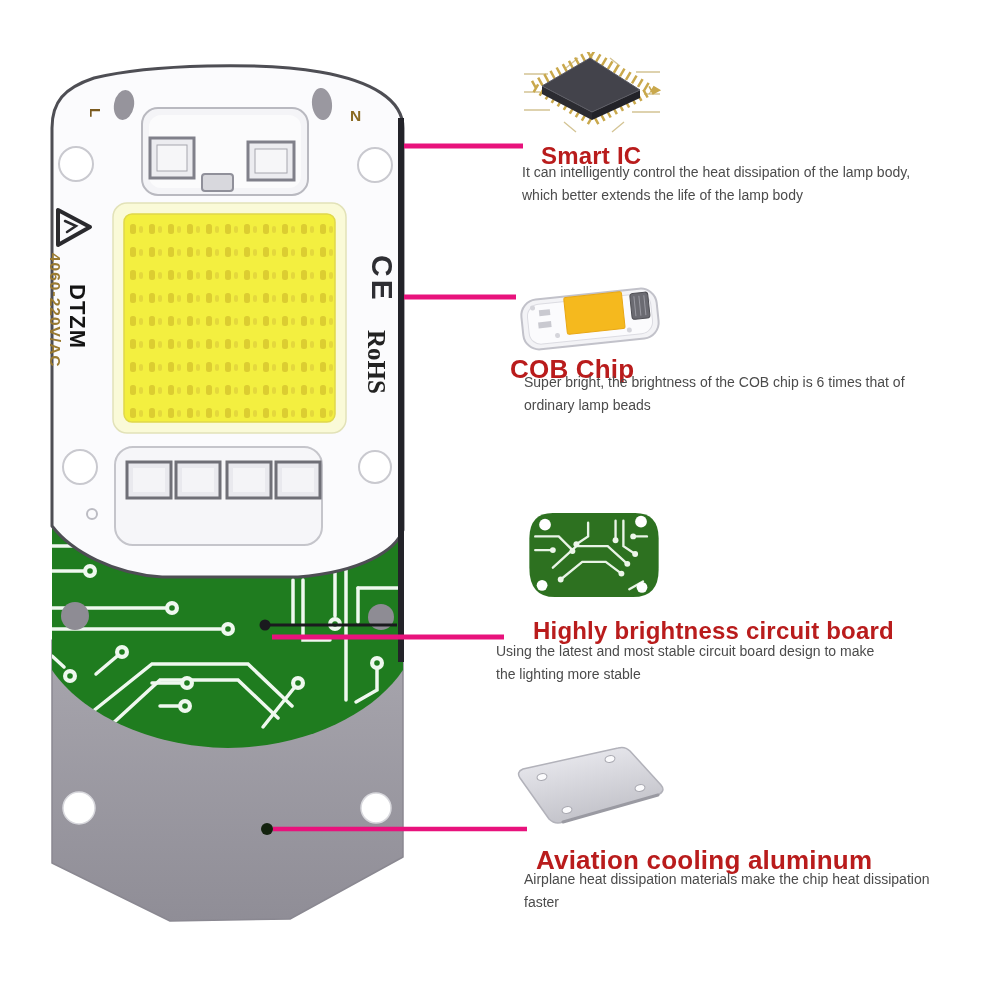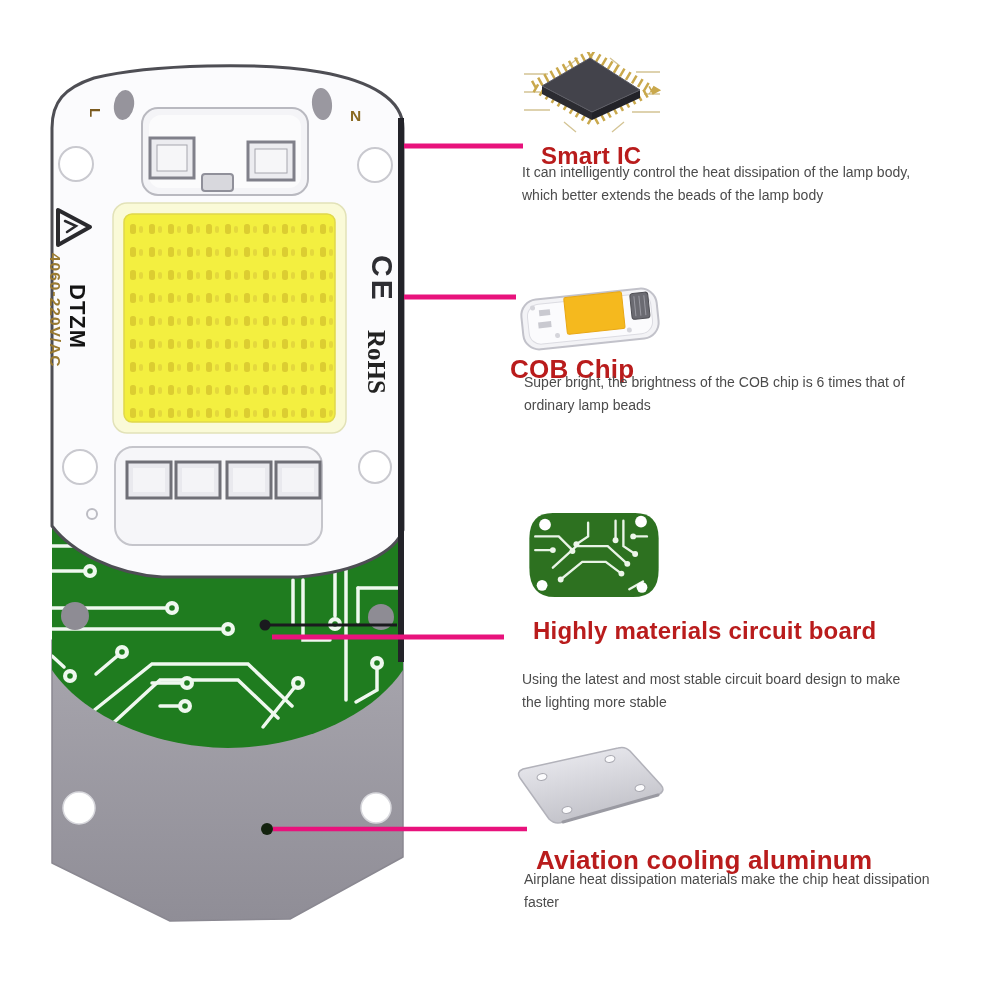--- a/index.html
+++ b/index.html
@@ -7,21 +7,21 @@
          font-family:"Liberation Sans",sans-serif;}
   svg.abs{position:absolute;display:block;}
   .callout{display:contents;}
   .callout-title{position:absolute;margin:12px;color:#b91c1c;font-weight:bold;letter-spacing:.2px;}
   .callout-desc{position:absolute;margin:0;color:#4B4B4B;font-size:14px;line-height:23px;white-space:pre-line;}
   .t1{left:529px;top:130px;font-size:24px;}
   .d1{left:522px;top:161px;width:475px;}
   .t2{left:498px;top:342px;font-size:26px;}
   .d2{left:524px;top:371px;width:465px;}
   .t3{left:521px;top:605px;font-size:24px;}
-  .d3{left:522px;top:640px;width:445px;margin-top:28px;}
+  .d3{left:496px;top:640px;width:445px;}
   .t4{left:524px;top:833px;font-size:26px;}
   .d4{left:524px;top:868px;width:475px;}
   .i1{left:520px;top:52px;}
   .i2{left:510px;top:274px;}
   .i3{left:525px;top:507px;}
   .i4{left:506px;top:738px;}
 </style>
 </head>
 <body>
 
@@ -175,21 +175,21 @@
         <path d="M4,22 H28 M4,40 H20 M4,58 H30 M140,20 H116 M140,42 H124 M140,60 H112
                  M58,6 L46,16 M90,6 L100,14 M56,80 L44,70 M92,80 L104,70"></path>
       </g>
       <path d="M71,2 L132,38 L73,70 L12,34 Z" stroke="#C9A84C" stroke-width="9" stroke-dasharray="2.5 4.5" fill="none"></path>
       <polygon points="22,34 72,60 72,68 22,42" fill="#2B2B31"></polygon>
       <polygon points="72,60 120,38 120,46 72,68" fill="#222228"></polygon>
       <polygon points="70,6 120,38 72,60 22,34" fill="#43434B" stroke="#5A5A62" stroke-width="1"></polygon>
     </svg>
     <h2 class="callout-title t1">Smart IC</h2>
     <p class="callout-desc d1">It can intelligently control the heat dissipation of the lamp body,
-which better extends the beads of the lamp body</p>
+which better extends the life of the lamp body</p>
   </section>
 
   
   <section class="callout">
     <svg class="abs i2" width="160" height="80" viewBox="0 0 160 80">
       <g transform="rotate(-6 80 45)">
         <rect x="12" y="20" width="136" height="50" rx="16" fill="#F3F3F6" stroke="#C2C2CA" stroke-width="2"></rect>
         <rect x="18" y="25" width="124" height="40" rx="12" fill="#FBFBFD" stroke="#DCDCE2" stroke-width="1"></rect>
         <rect x="56" y="21" width="58" height="37" rx="2" fill="#F5B91E" stroke="#E8A714" stroke-width="1"></rect>
         <rect x="122" y="24" width="18" height="26" rx="3" fill="#6B6B72" stroke="#4F4F55" stroke-width="1"></rect>
@@ -232,21 +232,21 @@
           <circle cx="110" cy="30" r="3"></circle>
           <circle cx="36" cy="74" r="3"></circle>
       </g>
       <g fill="#FFFFFF">
         <circle cx="20" cy="18" r="6"></circle>
           <circle cx="118" cy="15" r="6"></circle>
         <circle cx="17" cy="80" r="5.5"></circle>
           <circle cx="119" cy="82" r="5.5"></circle>
       </g>
     </svg>
-    <h2 class="callout-title t3">Highly materials circuit board</h2>
+    <h2 class="callout-title t3">Highly brightness circuit board</h2>
     <p class="callout-desc d3">Using the latest and most stable circuit board design to make
 the lighting more stable</p>
   </section>
 
   
   <section class="callout">
     <svg class="abs i4" width="165" height="95" viewBox="0 0 165 95">
       <defs>
         <linearGradient id="alumIconGrad" x1="0" y1="0" x2="0.4" y2="1">
           <stop offset="0" stop-color="#EFEFF4"></stop>

